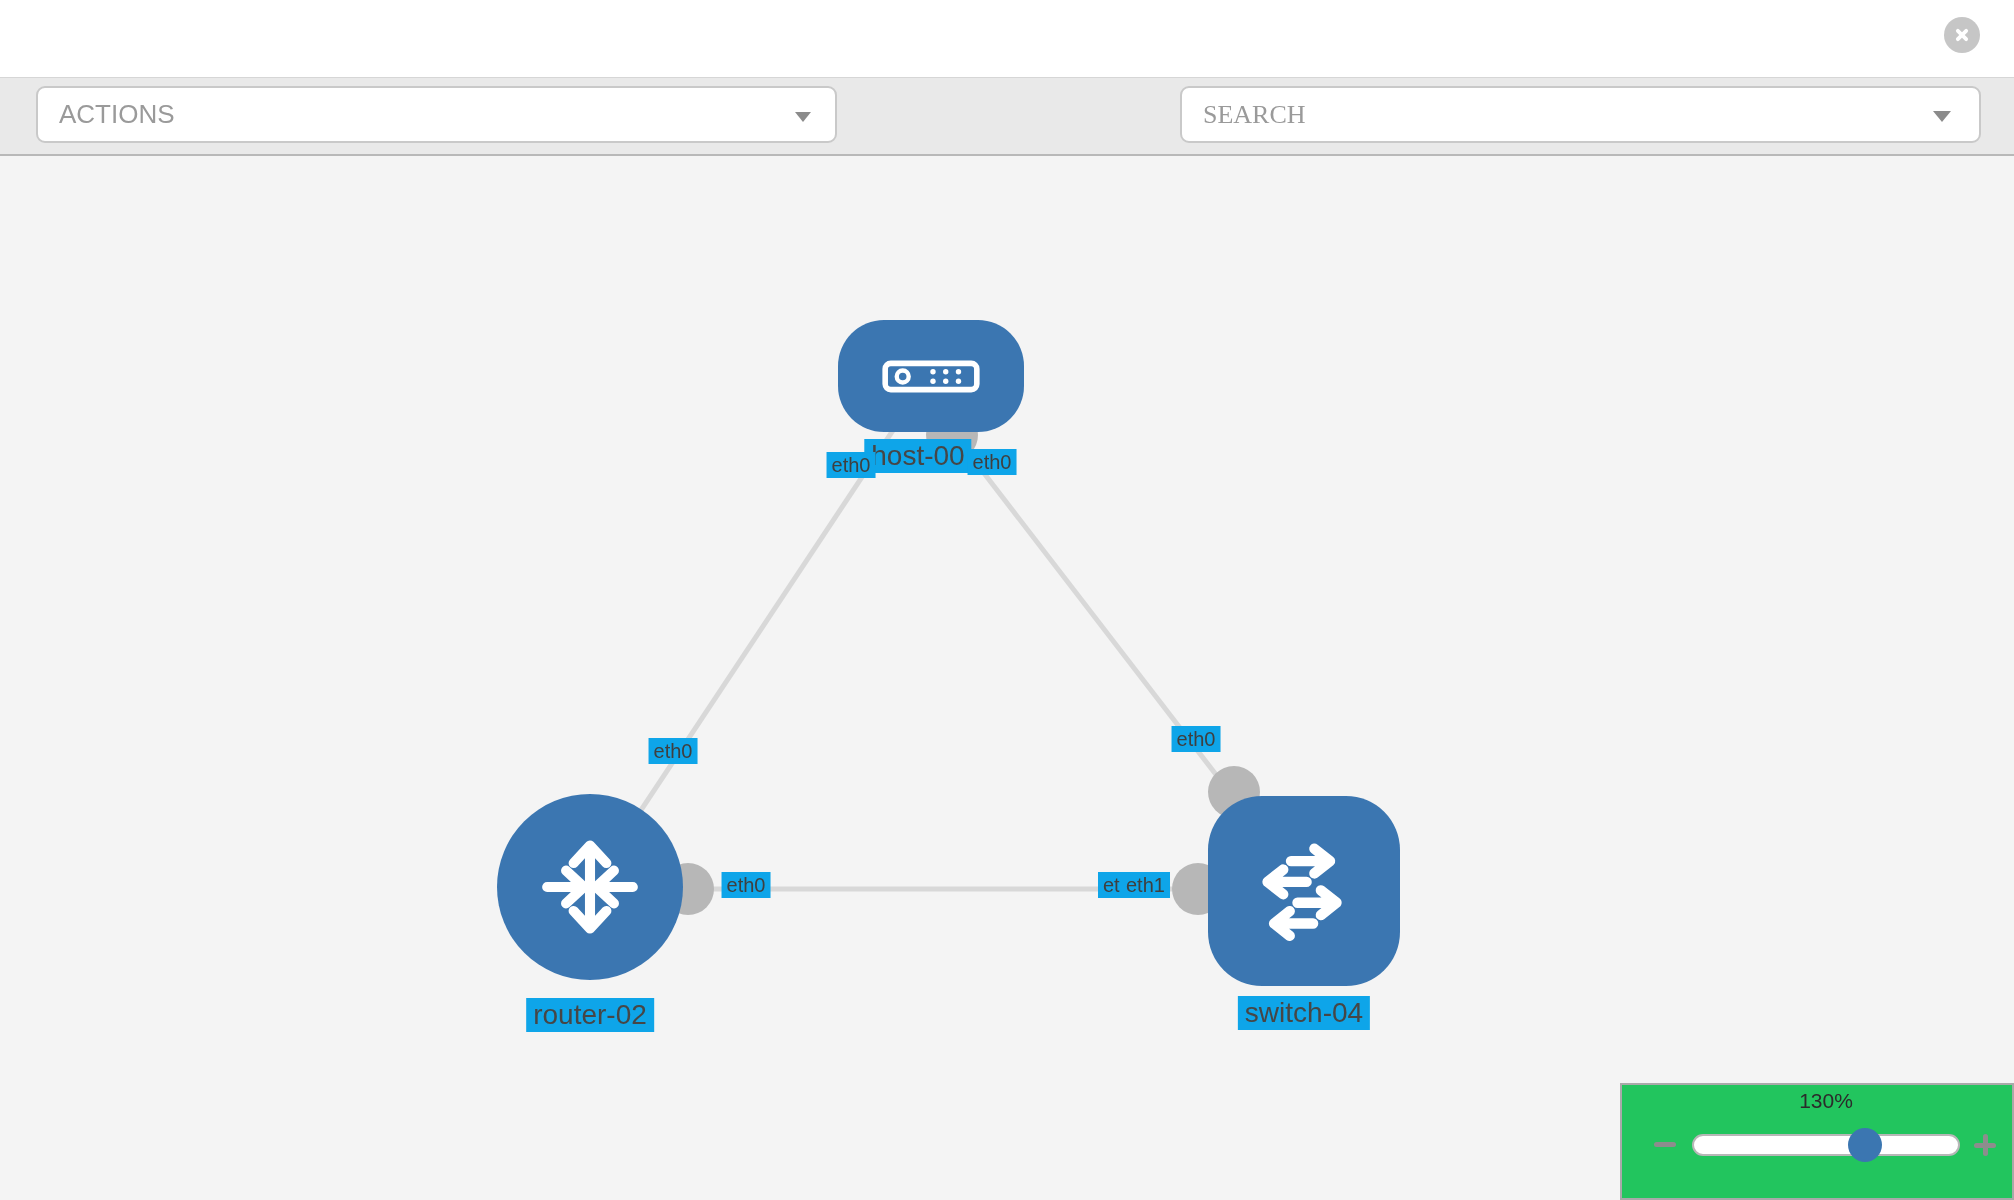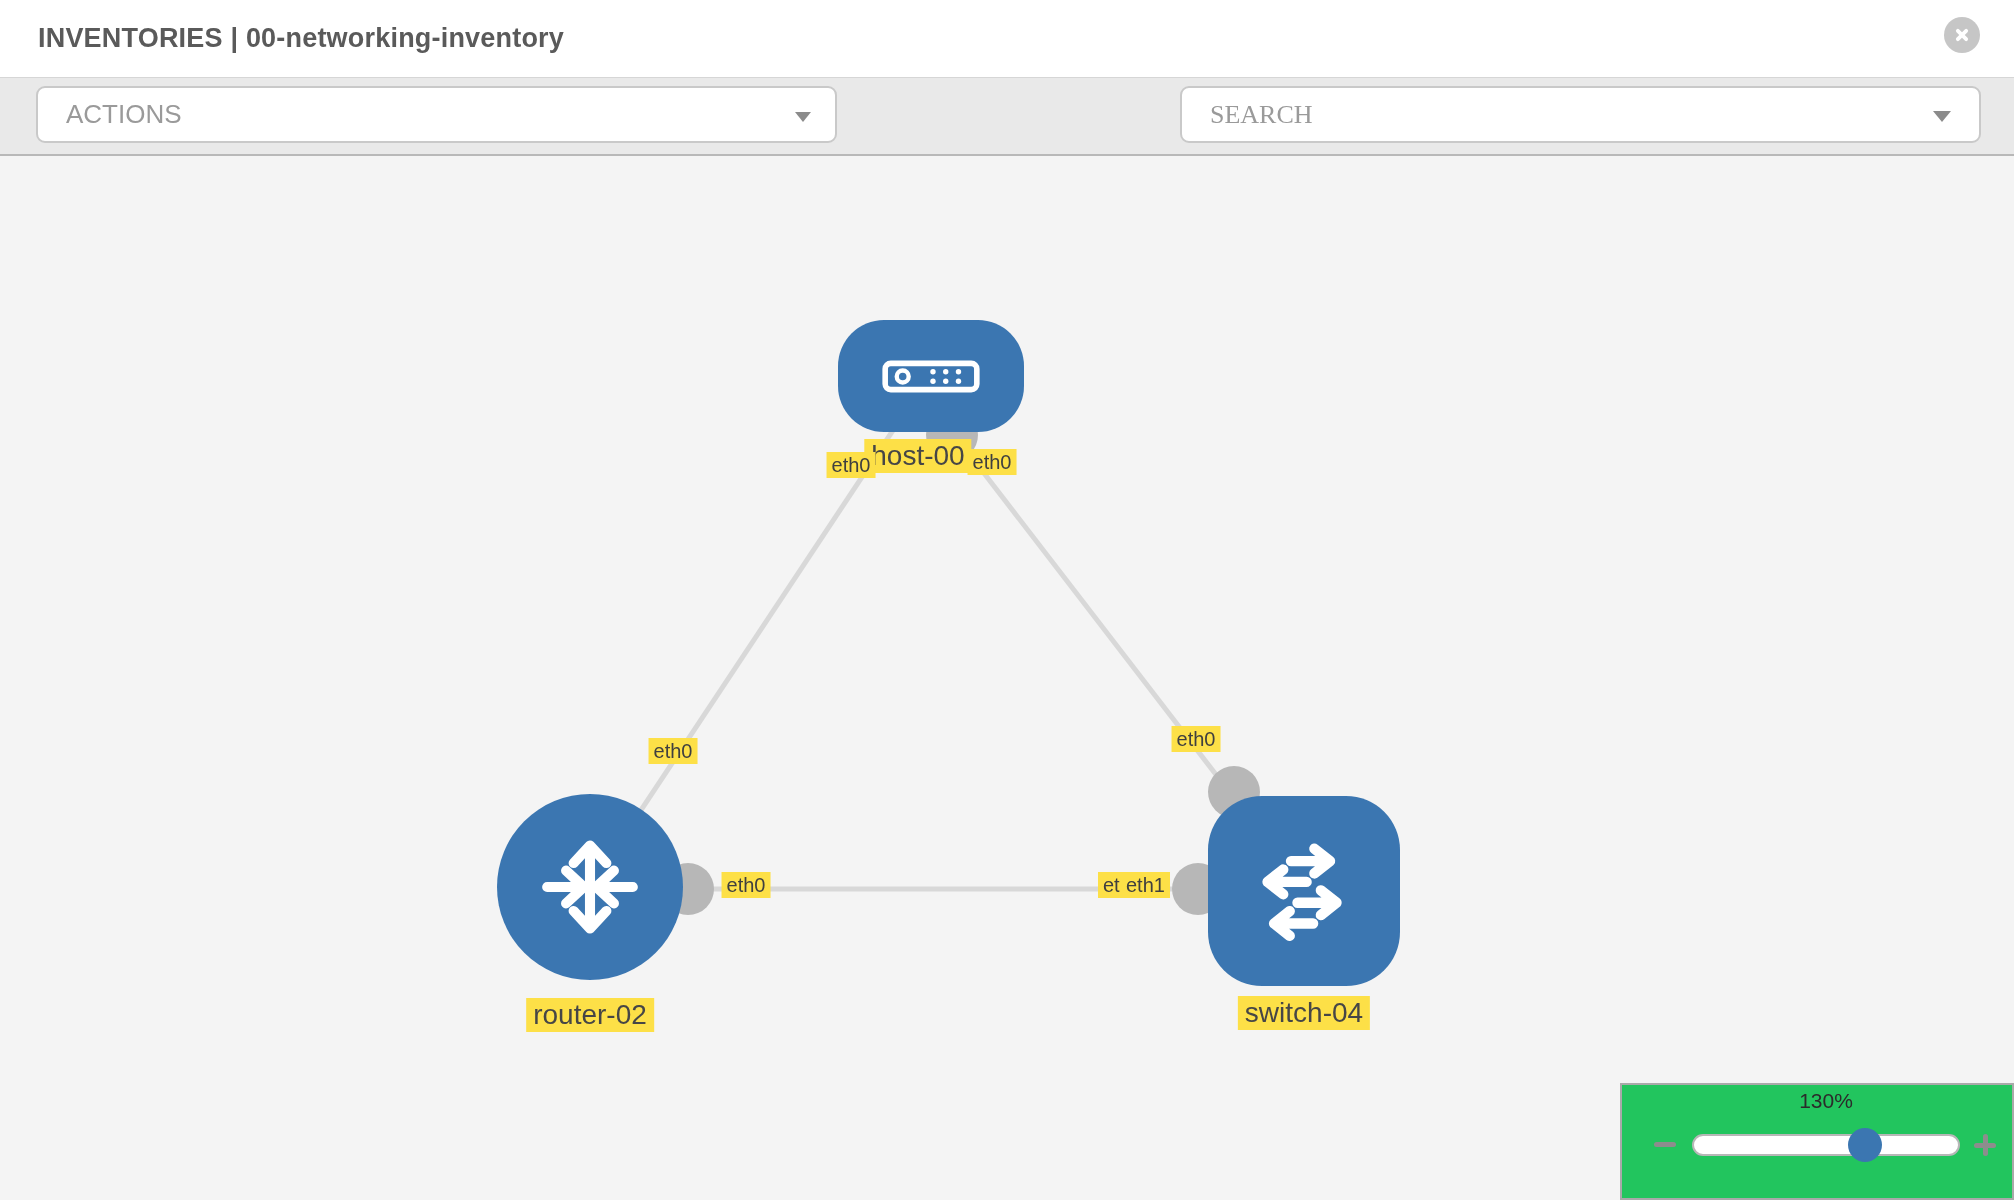--- a/index.html
+++ b/index.html
@@ -12,38 +12,38 @@
   .title{position:absolute;left:38px;top:0;height:77px;line-height:77px;
          font-size:27px;font-weight:700;color:#5a5a5a;letter-spacing:.2px;}
   .close-btn{position:absolute;left:1944px;top:17px;width:36px;height:36px;border-radius:50%;
          background:#c6c6c6;display:flex;align-items:center;justify-content:center;cursor:pointer;}
 
   
   .toolbar{position:absolute;left:0;top:77px;width:2014px;height:79px;background:#e9e9e9;
            border-top:1px solid #d6d6d6;border-bottom:2px solid #b8b8b8;}
   .combo{position:absolute;top:8px;height:57px;background:#fff;border:2px solid #c9c9c9;
          border-radius:9px;display:flex;align-items:center;cursor:pointer;}
-  .combo .ph{font-size:26px;color:#9a9a9a;padding-left:28px;}
+  .combo .ph{font-size:26px;color:#9a9a9a;padding-left:21px;}
   .caret{width:0;height:0;border-left:9px solid transparent;border-right:9px solid transparent;
          border-top:11px solid #8b8b8b;position:absolute;}
   .combo-actions{left:36px;width:801px;}
   .combo-actions .caret{right:24px;top:24px;border-left-width:8px;border-right-width:8px;border-top-width:10px;}
   .combo-search{left:1180px;width:801px;font-family:Liberation Serif, serif;}
   .combo-search .caret{right:28px;top:23px;}
   .tool-btn{position:absolute;top:95px;width:40px;height:40px;display:flex;align-items:center;
             justify-content:center;cursor:pointer;}
 
   
   .canvas{position:absolute;left:0;top:156px;width:2014px;height:1044px;background:#f4f4f4;}
   .edges{position:absolute;left:0;top:0;z-index:1;}
   .node{position:absolute;z-index:2;background:#3b76b1;display:flex;align-items:center;justify-content:center;cursor:pointer;}
   .node-host{left:838px;top:164px;width:186px;height:112px;border-radius:46px;}
   .node-router{left:497px;top:638px;width:186px;height:186px;border-radius:50%;}
   .node-switch{left:1208px;top:640px;width:192px;height:190px;border-radius:54px;}
-  .chip{position:absolute;background:#fde047;color:#464646;white-space:nowrap;z-index:3;}
+  .chip{position:absolute;background:#0ea5e9;color:#464646;white-space:nowrap;z-index:3;}
   .node-label{font-size:28px;line-height:34px;padding:0 7px;transform:translateX(-50%);}
   .port-label{font-size:20px;line-height:26px;padding:0 5px;color:#3f3f3f;}
   .port-center{transform:translateX(-50%);}
   .ghost{z-index:3;}
   .front{z-index:4;}
 
   
   .zoom-panel{position:absolute;left:1620px;top:1083px;width:394px;height:117px;background:#22c55e;
               border:2px solid #a9a9a9;z-index:5;}
   .zoom-value{position:absolute;left:204px;top:4px;transform:translateX(-50%);font-size:21px;color:#2b2b2b;}
@@ -55,21 +55,20 @@
               background:#fff;border:2px solid #b7b7b7;cursor:pointer;}
   .zoom-thumb{position:absolute;left:226px;top:43px;width:34px;height:34px;border-radius:50%;
               background:#3b76b1;cursor:pointer;}
 </style>
 </head>
 <body>
 
 <div id="app">
 
   <div class="header">
-    <div class="title">INVENTORIES | 00-networking-inventory</div>
     <div class="close-btn">
       <svg width="20" height="20" viewBox="0 0 24 24">
         <path d="M7 7 L17 17 M17 7 L7 17" stroke="#fff" stroke-width="4.6" stroke-linecap="round" fill="none"></path>
       </svg>
     </div>
   </div>
 
   <div class="toolbar">
     <div class="combo combo-actions">
       <span class="ph">ACTIONS</span>

